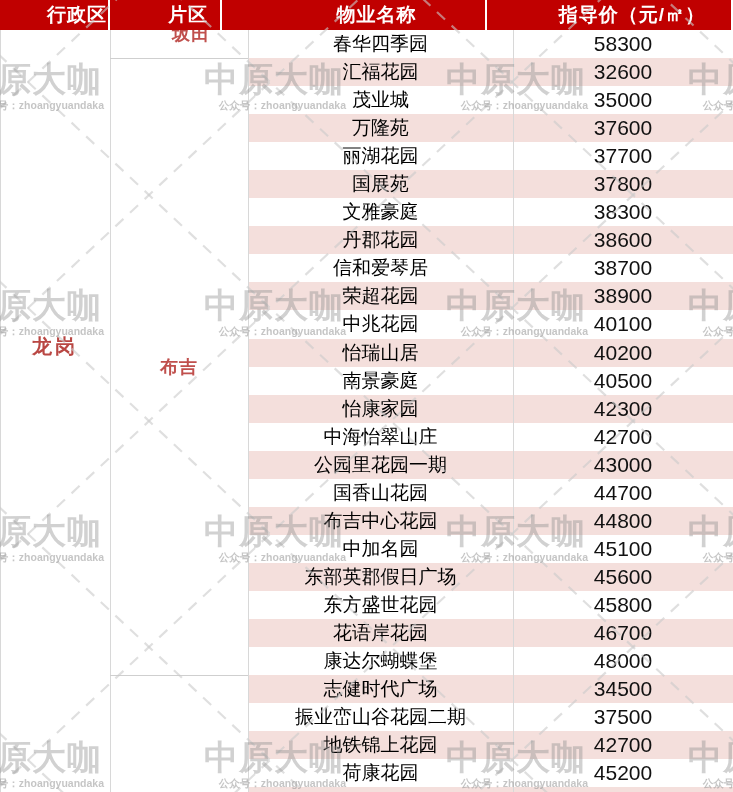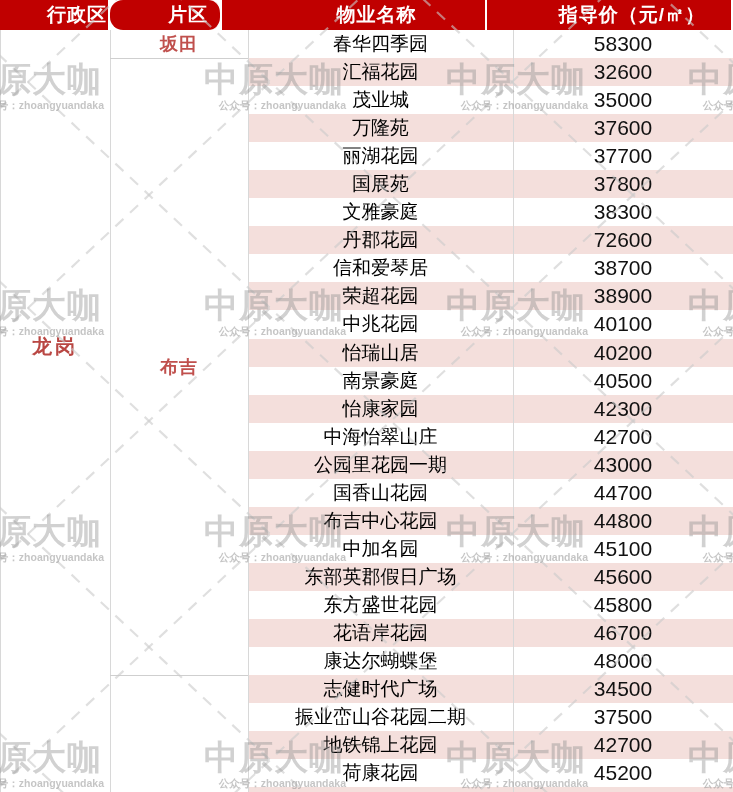--- a/index.html
+++ b/index.html
@@ -16,27 +16,27 @@
     font-family:"Liberation Sans","DejaVu Sans",sans-serif;
   }
   
   .hdr{position:absolute;left:0;top:0;width:733px;height:30px;display:flex;z-index:2;}
   .hdr .hcell{
     background:var(--header-bg);color:#ffffff;font-weight:bold;font-size:19px;
     display:flex;align-items:center;justify-content:center;box-sizing:border-box;
     border-right:2px solid #ffffff;letter-spacing:1px;padding-left:46px;
   }
   .hdr .hcell:last-child{border-right:none;}
-  .hc1{width:110px;} .hc2{width:112px;border-radius:13px;} .hc3{width:265px;} .hc4{width:244px;}
+  .hc1{width:110px;} .hc2{width:112px;} .hc3{width:265px;} .hc4{width:244px;}
   
   .col1{position:absolute;left:0;top:30px;width:110px;height:633px;display:flex;align-items:center;justify-content:center;}
   .district{font-size:20px;font-weight:bold;color:var(--district-text);letter-spacing:3px;}
   .col2cell{position:absolute;left:110px;width:138px;display:flex;align-items:center;justify-content:center;}
   .region{font-size:18px;font-weight:bold;color:var(--region-text);letter-spacing:1px;}
-  .c2-bantian{top:30px;height:28px;}
+  .c2-bantian{top:20px;height:28px;padding-left:12px;}
   .c2-buji{top:58px;height:617px;}
   .c2-henggang{top:675px;height:117px;}
   
   .rows{position:absolute;left:248px;top:30px;width:485px;}
   .trow{display:flex;height:28.05px;background:#ffffff;}
   .trow.stripe{background:var(--stripe);}
   .cell{display:flex;align-items:center;justify-content:center;box-sizing:border-box;}
   .cell.name{width:265px;font-size:19px;color:#000;}
   .cell.price{width:220px;font-size:21px;color:var(--price-text);}
   
@@ -105,21 +105,21 @@
       <div class="trow stripe">
         <div class="cell name">国展苑</div>
         <div class="cell price">37800</div>
       </div>
       <div class="trow">
         <div class="cell name">文雅豪庭</div>
         <div class="cell price">38300</div>
       </div>
       <div class="trow stripe">
         <div class="cell name">丹郡花园</div>
-        <div class="cell price">72600</div>
+        <div class="cell price">38600</div>
       </div>
       <div class="trow">
         <div class="cell name">信和爱琴居</div>
         <div class="cell price">38700</div>
       </div>
       <div class="trow stripe">
         <div class="cell name">荣超花园</div>
         <div class="cell price">38900</div>
       </div>
       <div class="trow">

